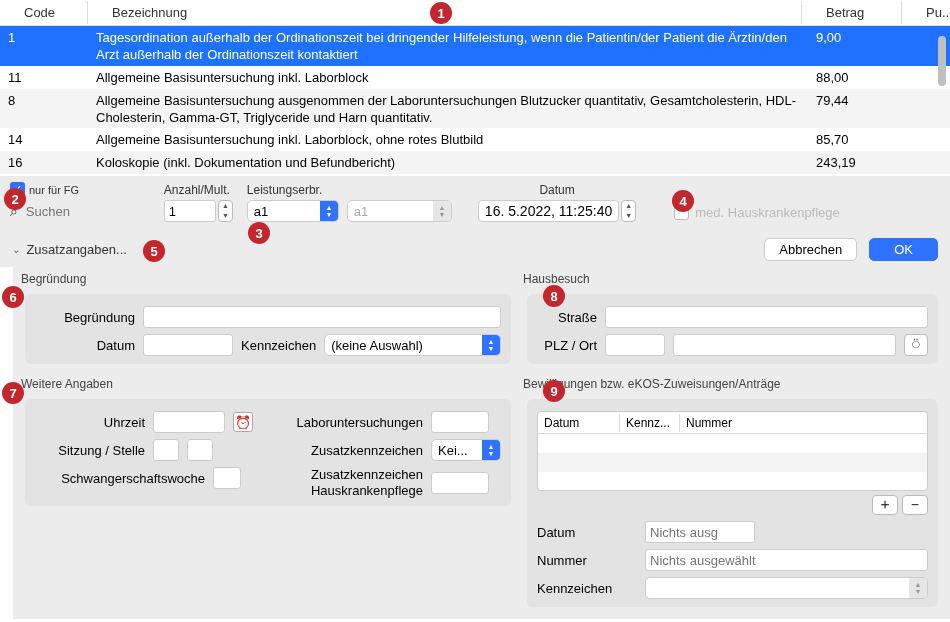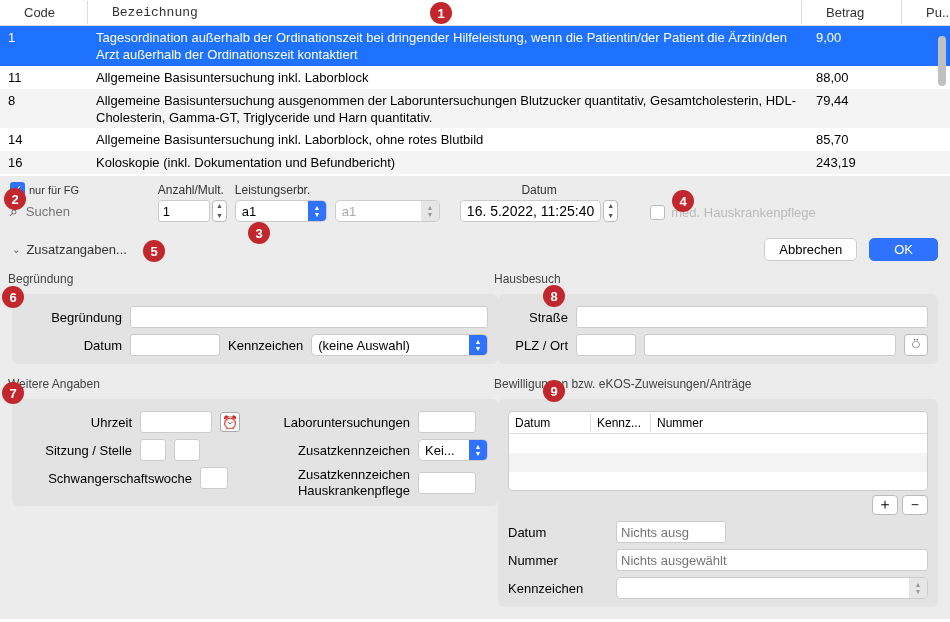--- a/index.html
+++ b/index.html
@@ -21,21 +21,21 @@
       background: #fff;
     }
     .th {
       padding: 4px 24px;
       font-weight: 400;
       color: #333;
       border-right: 1px solid #dcdcdc;
       font-size: 13px;
     }
     .col-code { width: 88px; }
-    .col-bez { flex: 1; font-family: Liberation Mono, monospace; }
+    .col-bez { flex: 1; }
     .col-betrag { width: 100px; }
     .col-pu { width: 42px; border-right: none; }
 
     .table-body {
       height: 150px;
       overflow-y: auto;
     }
     .tr {
       display: flex;
       min-height: 22px;
@@ -64,21 +64,21 @@
       border-radius: 4px;
     }
 
     .middle {
       background: #ececec;
       padding: 6px 10px 6px 10px;
     }
     .middle-row1 {
       display: flex;
       align-items: flex-end;
-      gap: 8px;
+      gap: 14px;
     }
     .lbl-small {
       font-size: 12px;
       color: #333;
       display: block;
       margin-bottom: 3px;
     }
     .checkbox-wrap {
       display: flex;
       align-items: center;
@@ -202,21 +202,22 @@
       background: #2f72ff;
       border-color: #2f72ff;
       color: #fff;
       padding: 3px 24px;
     }
 
     .lower {
       display: flex;
       background: #ececec;
       padding: 4px 12px 12px 12px;
-      gap: 0;
+      gap: 16px;
+      margin-left: 13px;
     }
     .left-col { flex: 1.05; }
     .right-col { flex: 1; }
 
     .section {
       background: #e3e3e3;
       border-radius: 6px;
       padding: 6px 10px 8px 10px;
       margin-top: 8px;
     }

